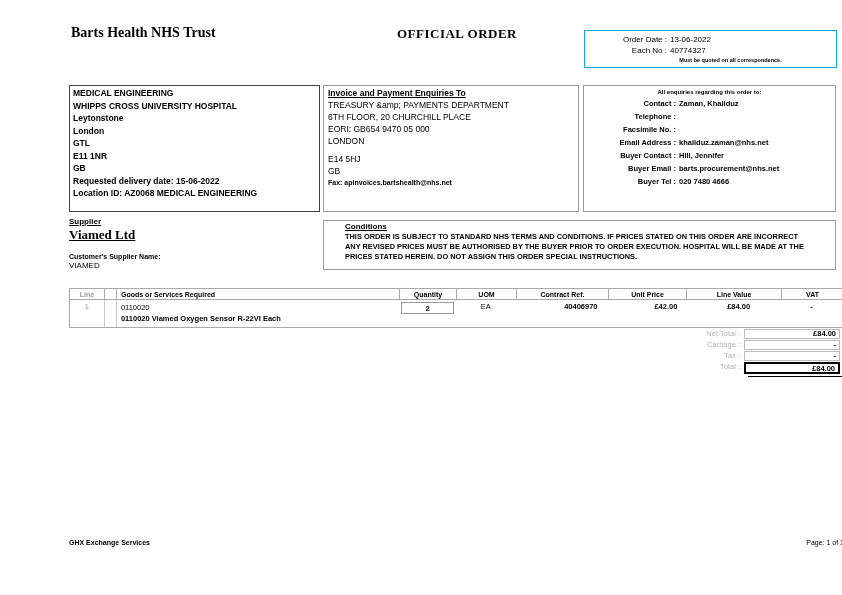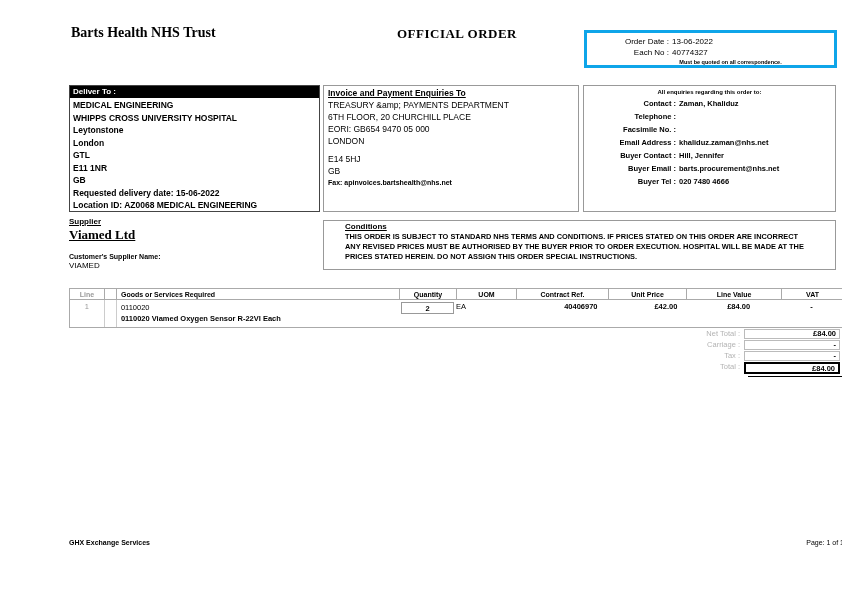--- a/index.html
+++ b/index.html
@@ -3,21 +3,21 @@
 <meta charset="utf-8">
 <style>
   * { margin:0; padding:0; box-sizing:border-box; }
   html,body { background:#fff; }
   body { font-family:"Liberation Sans", sans-serif; color:#000; }
   .page { position:relative; width:842px; height:595px; background:#fff; overflow:hidden;margin-left:36px; }
 
   
   .trust-name { position:absolute; left:35px; top:25px; font-family:"Liberation Serif", serif; font-weight:bold; font-size:14px; }
   .doc-title  { position:absolute; left:0; top:26px; width:100%; text-align:center; font-family:Liberation Serif, serif; font-weight:bold; font-size:13px; letter-spacing:.5px; }
-  .order-box  { position:absolute; left:548px; top:30px; width:253px; height:38px; border:3px solid #0ea5e9; padding-top:3px; font-size:8px; }
+  .order-box  { position:absolute; left:548px; top:30px; width:253px; height:38px; border:1px solid #0ea5e9; padding-top:3px; font-size:8px; }
   .order-box .row { display:flex; line-height:11px; }
   .order-box .lbl { width:82px; text-align:right; }
   .order-box .val { padding-left:3px; }
   .order-note { margin-top:1px; text-align:center; font-size:5.5px; font-weight:bold; padding-left:40px; }
 
   
   .deliver-box { position:absolute; left:33px; top:85px; width:251px; height:127px; border:1px solid #444; }
   .deliver-head { background:#000; color:#fff; font-weight:bold; font-size:8px; padding:1px 3px; height:12px; line-height:10px; }
   .deliver-body { padding:1px 3px; font-size:8.5px; }
   .deliver-body .a { font-weight:bold; line-height:12.5px; }
@@ -62,21 +62,21 @@
   .c-vat { width:63px; }
   .items .bodyrow { display:flex; min-height:28px; border-bottom:1px solid #aaa; border-left:1px solid #aaa; border-right:1px solid #aaa; }
   .items .bodyrow > div { font-size:7.5px; padding-top:2px; }
   .b-line { width:35px; color:#999; text-align:center; border-right:1px solid #ccc; }
   .b-narrow { width:12px; border-right:1px solid #ccc; }
   .b-goods { width:283px; padding-left:4px; }
   .b-goods .code { font-weight:normal; line-height:11px; }
   .b-goods .desc { font-weight:bold; line-height:11px; }
   .b-qty { width:57px; }
   .qty-box { margin:0 2px; border:1px solid #999; height:12px; line-height:11px; text-align:center; font-weight:bold; }
-  .b-uom { width:60px; text-align:left; font-weight:normal; }
+  .b-uom { width:60px; text-align:center; font-weight:normal; }
   .b-ref { width:92px; text-align:right; padding-right:10px; font-weight:bold; }
   .b-price { width:78px; text-align:right; padding-right:8px; font-weight:bold; }
   .b-value { width:95px; text-align:right; padding-right:30px; font-weight:bold; }
   .b-vat { width:63px; text-align:center; font-weight:bold; }
 
   
   .totals { position:absolute; left:560px; top:329px; width:248px; }
   .totals .trow { display:flex; align-items:flex-start; margin-bottom:1px; }
   .totals .tlbl { width:148px; text-align:right; font-size:7.5px; color:#b3b3b3; line-height:10px; padding-right:4px; }
   .totals .tval { width:96px; border:1px solid #bbb; font-size:7.5px; font-weight:bold; text-align:right; padding:0 3px; height:10px; line-height:8.5px; }
@@ -101,21 +101,20 @@
       <span class="val">13-06-2022</span>
     </div>
     <div class="row">
       <span class="lbl">Each No :</span>
       <span class="val">40774327</span>
     </div>
     <div class="order-note">Must be quoted on all correspondence.</div>
   </div>
 
   <div class="deliver-box">
-    <div class="deliver-head">Deliver To :</div>
     <div class="deliver-body">
       <div class="a">MEDICAL ENGINEERING</div>
       <div class="a">WHIPPS CROSS UNIVERSITY HOSPITAL</div>
       <div class="a">Leytonstone</div>
       <div class="a">London</div>
       <div class="a">GTL</div>
       <div class="a">E11 1NR</div>
       <div class="a">GB</div>
       <div class="b">Requested delivery date: 15-06-2022</div>
       <div class="b">Location ID: AZ0068 MEDICAL ENGINEERING</div>

